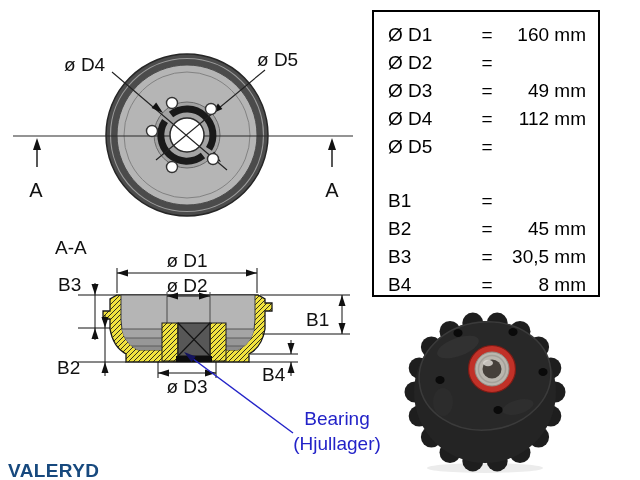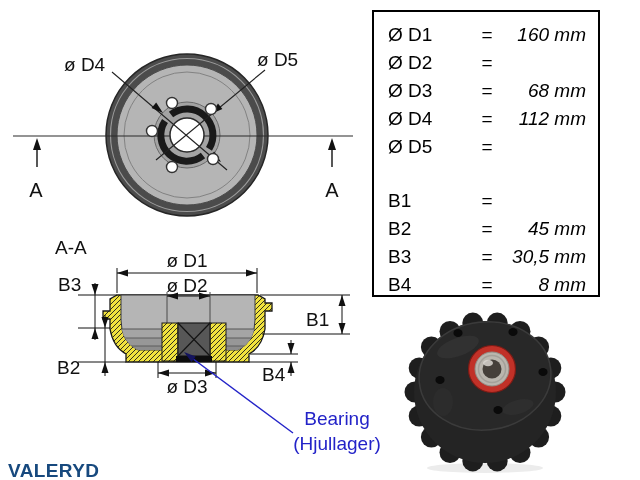--- a/index.html
+++ b/index.html
@@ -14,21 +14,21 @@
   text.blue{font-size:19px;fill:var(--accent-blue,#2323c8);}
   
   .spec-table{
     position:absolute;left:372px;top:10px;width:228px;height:287px;
     border:2px solid #000;background:#fff;box-sizing:border-box;
     padding:8px 12px 0 14px;font-size:19px;line-height:1;
   }
   .trow{display:flex;align-items:center;height:28px;}
   .trow .tlabel{width:84px;}
   .trow .teq{width:30px;text-align:center;}
-  .trow .tval{flex:1;text-align:right;font-style:italic;}
+  .trow .tval{flex:1;text-align:right;}
   .tspacer{height:26px;}
   .brand{
     position:absolute;left:8px;top:460px;
     font-size:19px;font-weight:800;letter-spacing:.4px;
     color:var(--brand-navy,#17497e);
   }
 </style>
 </head>
 <body>
 
@@ -233,21 +233,21 @@
       <span class="teq">=</span>
       <span class="tval">160 mm</span>
     </div>
     <div class="trow">
       <span class="tlabel">Ø D2</span>
       <span class="teq">=</span>
     </div>
     <div class="trow">
       <span class="tlabel">Ø D3</span>
       <span class="teq">=</span>
-      <span class="tval">68 mm</span>
+      <span class="tval">49 mm</span>
     </div>
     <div class="trow">
       <span class="tlabel">Ø D4</span>
       <span class="teq">=</span>
       <span class="tval">112 mm</span>
     </div>
     <div class="trow">
       <span class="tlabel">Ø D5</span>
       <span class="teq">=</span>
     </div>

